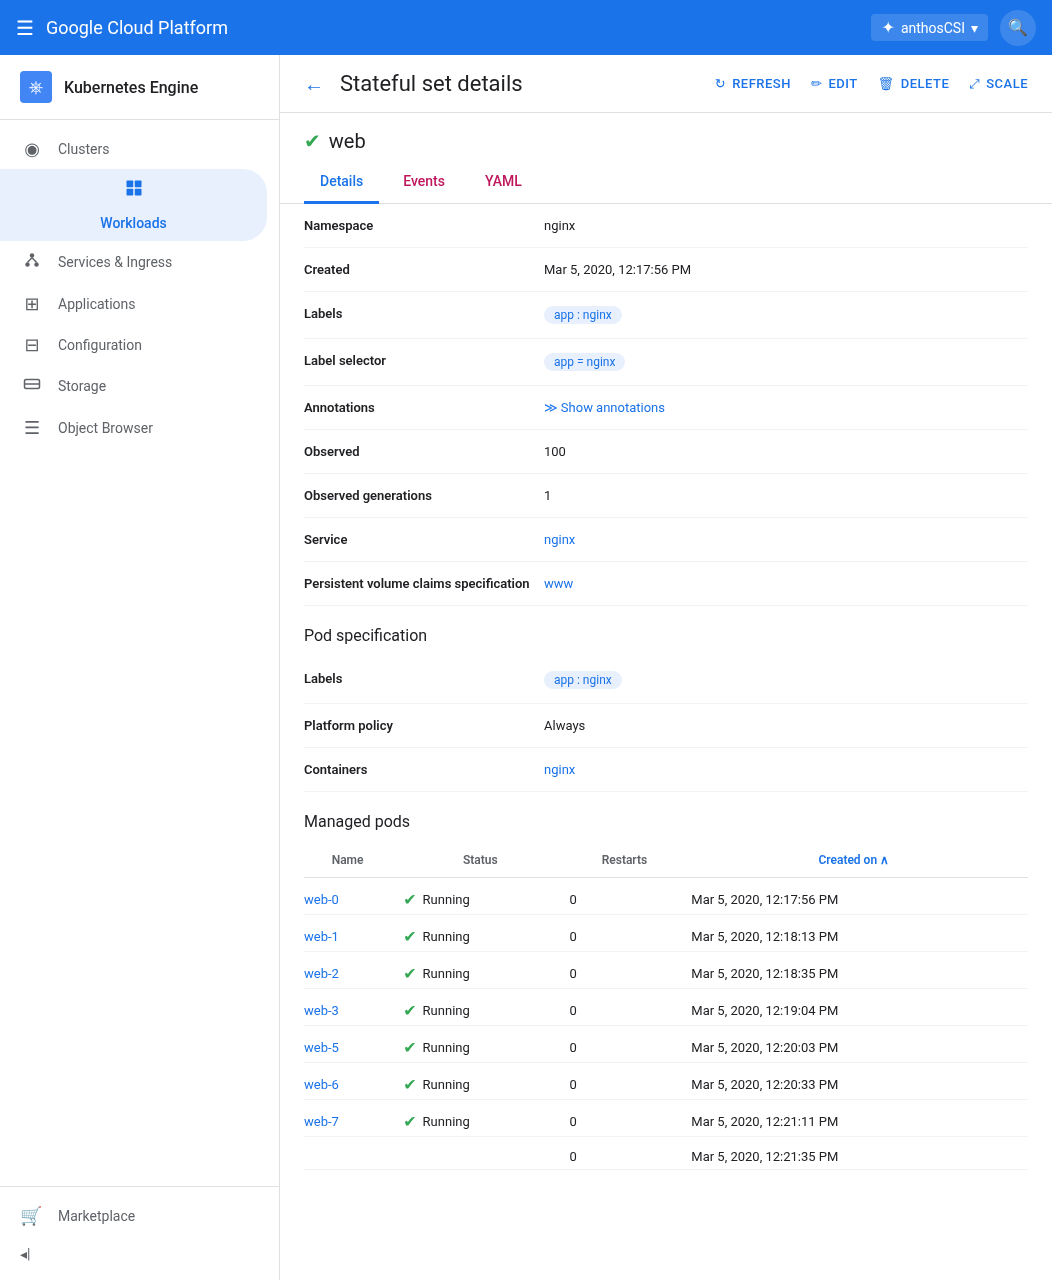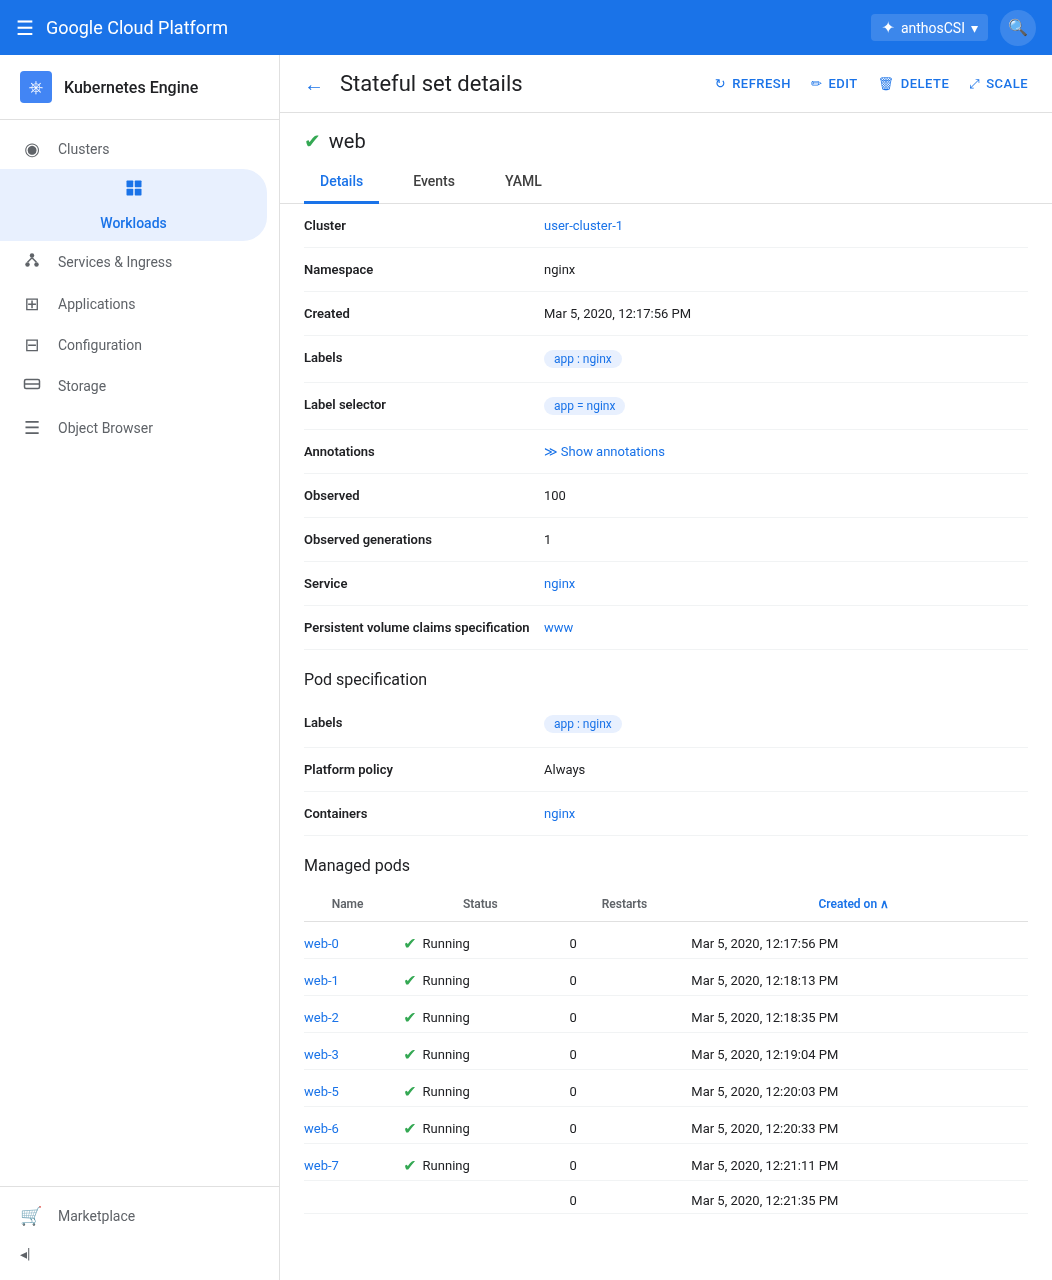--- a/index.html
+++ b/index.html
@@ -91,28 +91,28 @@
     
     .status-section {
       padding: 16px 24px 0;
       display: flex; align-items: center; gap: 8px;
     }
     .status-icon { color: #34a853; font-size: 20px; }
     .status-name { font-size: 20px; font-weight: 400; color: #202124; }
 
     
     .tabs {
-      display: flex; gap: 18px;
+      display: flex; gap: 8px;
       padding: 0 24px;
       border-bottom: 1px solid #e0e0e0;
       margin-top: 8px;
     }
     .tab {
       padding: 12px 16px;
-      font-size: 14px; color: #404040;
+      font-size: 14px; color: #be185d;
       cursor: pointer; border-bottom: 3px solid transparent;
       margin-bottom: -1px; font-weight: 500;
     }
     .tab.active { color: #1a73e8; border-bottom-color: #1a73e8; }
 
     
     .details-section { padding: 0 24px; }
     .detail-table { width: 100%; border-collapse: collapse; }
     .detail-row { border-bottom: 1px solid #f1f3f4; }
     .detail-label {
@@ -281,26 +281,20 @@
     <div class="tabs">
       <div class="tab active">Details</div>
       <div class="tab">Events</div>
       <div class="tab">YAML</div>
     </div>
 
     <div class="details-section">
       <table class="detail-table">
         <tbody>
           <tr class="detail-row">
-            <td class="detail-label">Cluster</td>
-            <td class="detail-value">
-              <a class="detail-link">user-cluster-1</a>
-            </td>
-          </tr>
-          <tr class="detail-row">
             <td class="detail-label">Namespace</td>
             <td class="detail-value">nginx</td>
           </tr>
           <tr class="detail-row">
             <td class="detail-label">Created</td>
             <td class="detail-value">Mar 5, 2020, 12:17:56 PM</td>
           </tr>
           <tr class="detail-row">
             <td class="detail-label">Labels</td>
             <td class="detail-value">

